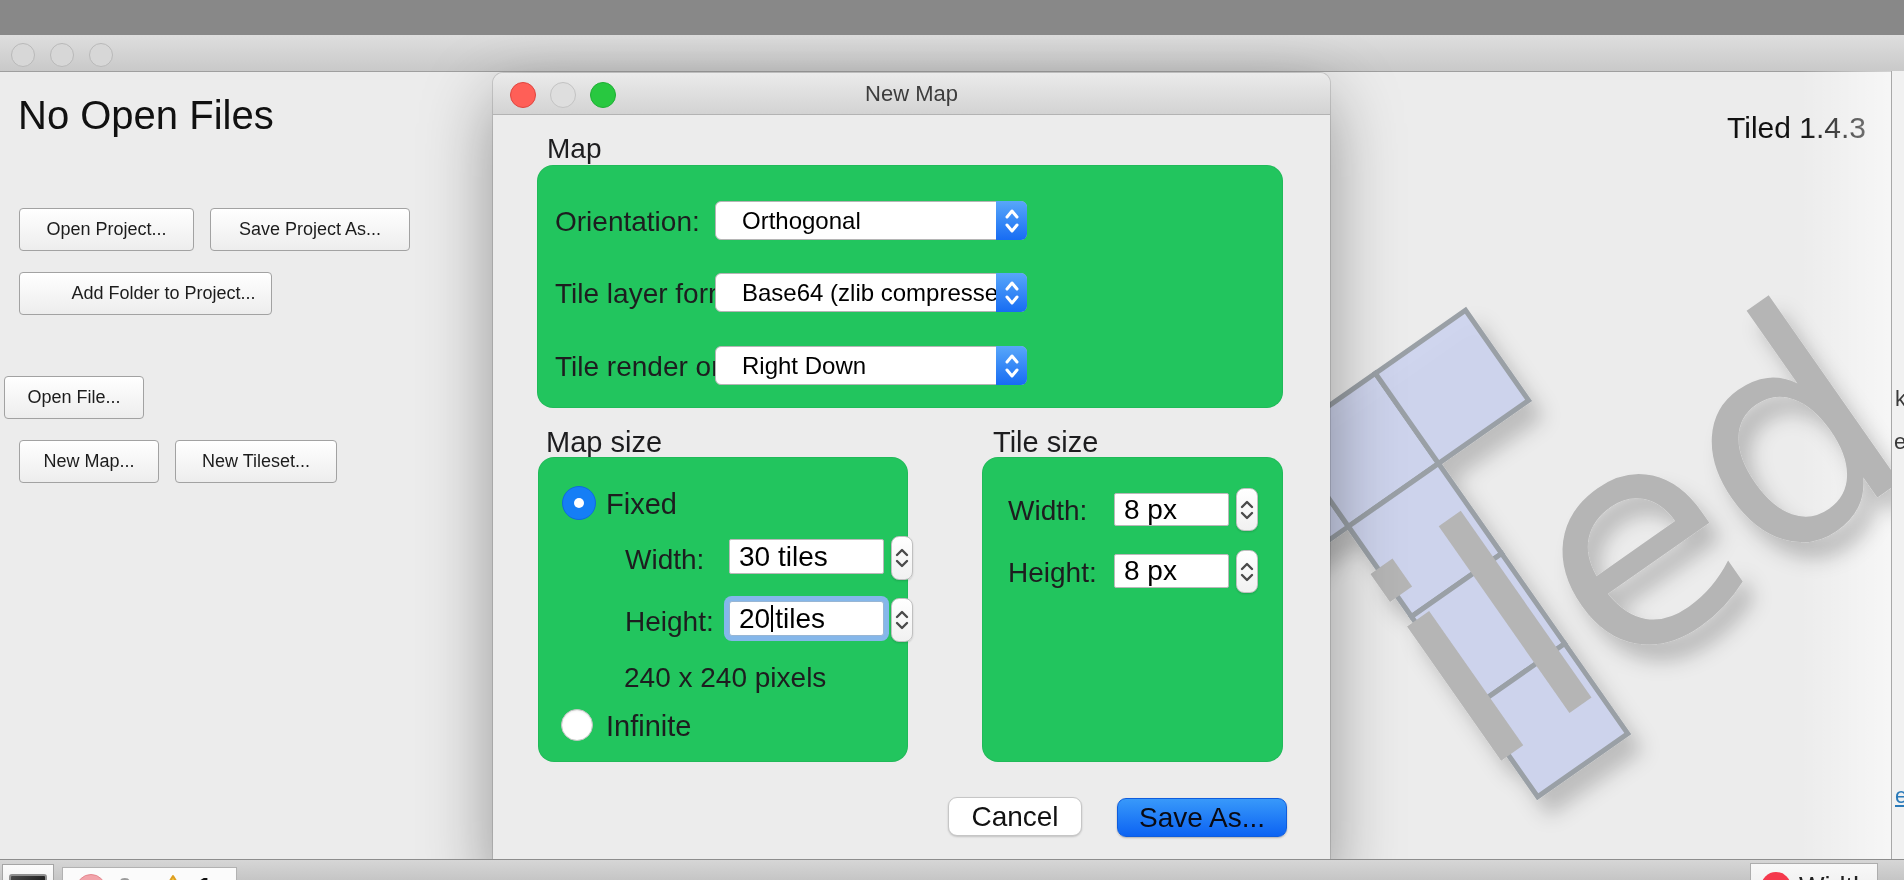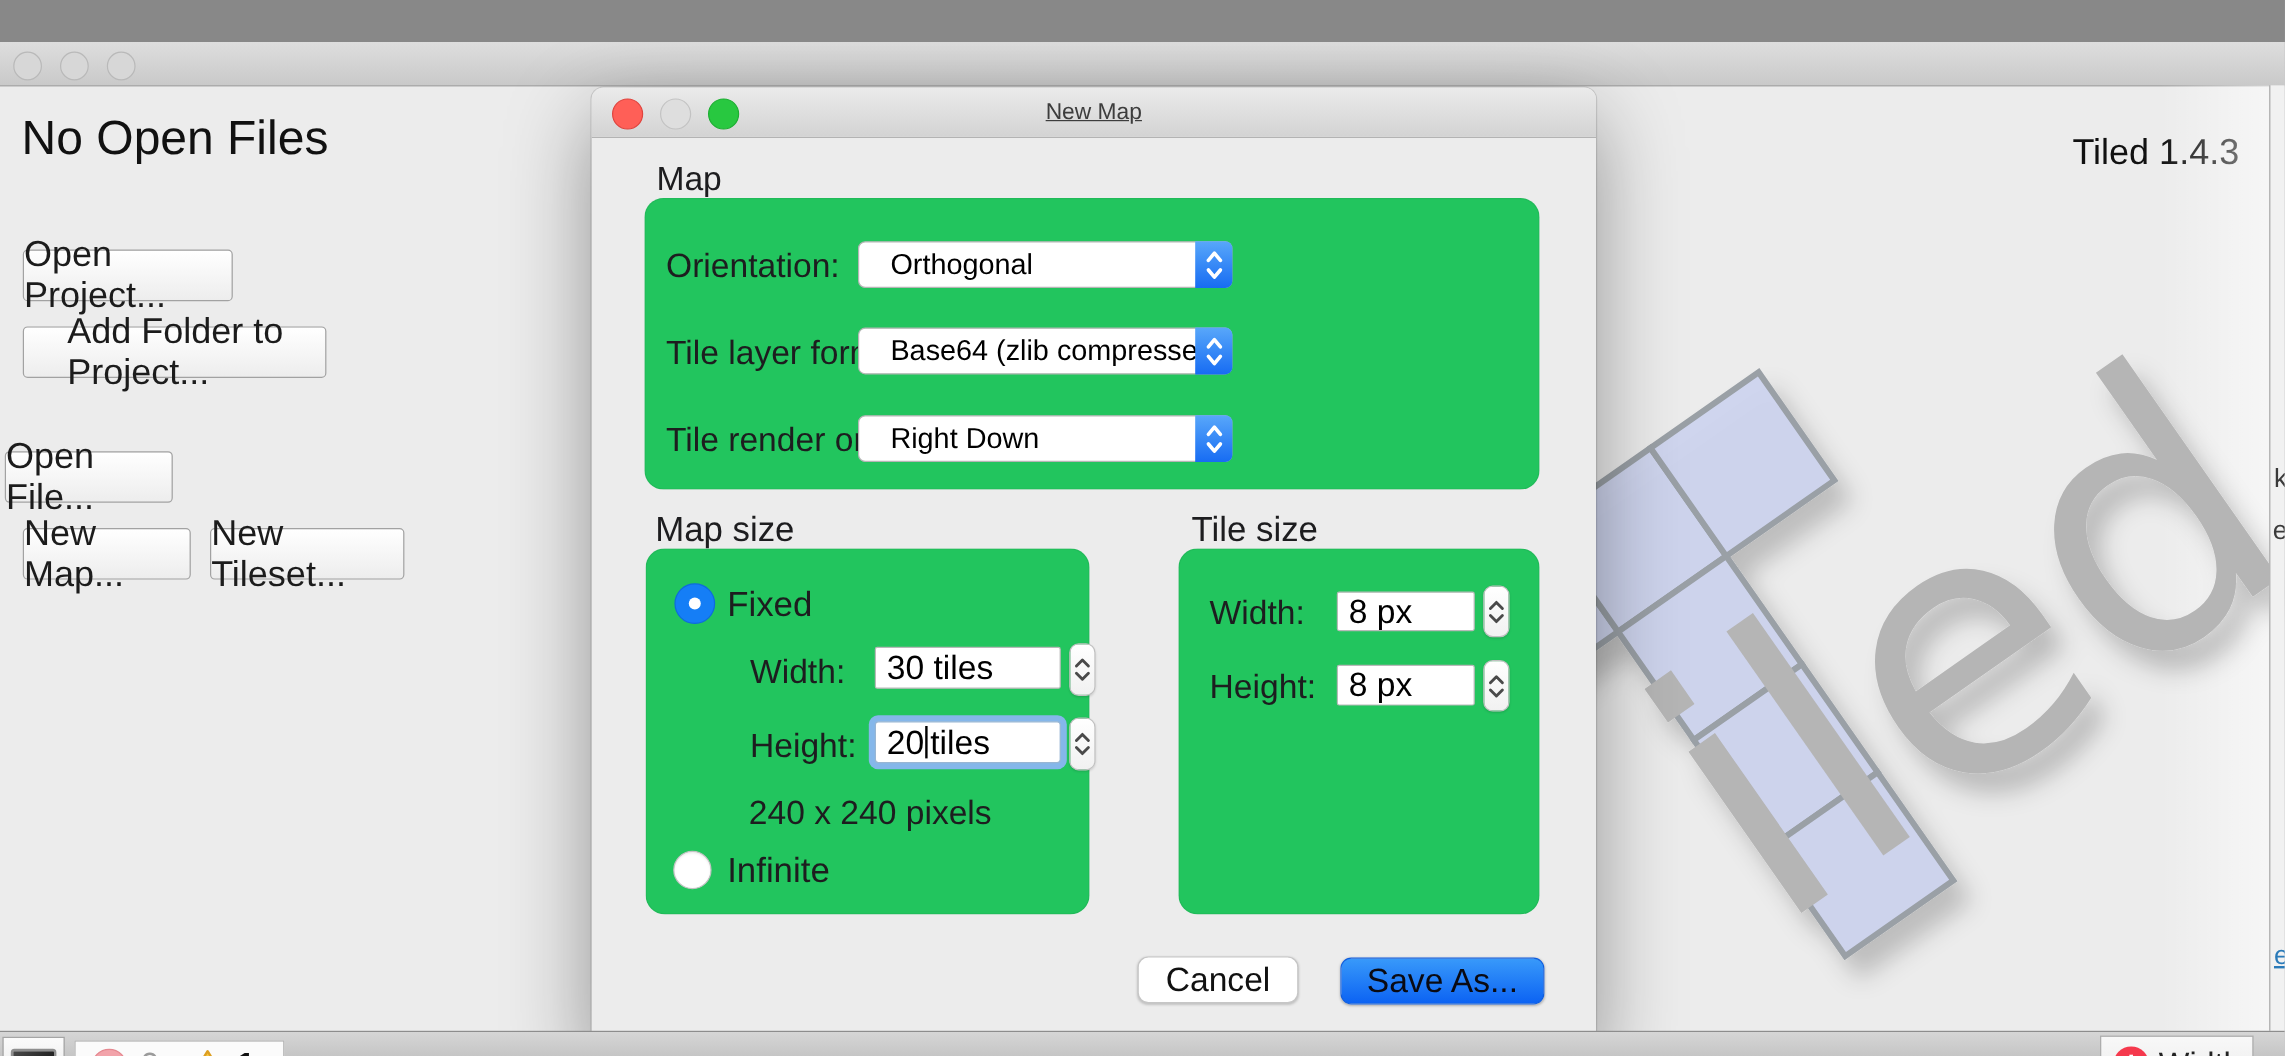--- a/index.html
+++ b/index.html
@@ -11,38 +11,38 @@
   #main-titlebar{left:0;top:0;width:1904px;height:36px;
     background:linear-gradient(#dedede,#c9c9c9);border-bottom:1px solid #9f9f9f;}
   .tl{position:absolute;border-radius:50%;}
   .tl.inactive{width:22px;height:22px;background:#d7d7d7;border:1px solid #b9b9b9;}
 
   #heading{left:18px;top:58px;font-size:40px;font-weight:500;color:#111;}
   #version{right:38px;top:76px;font-size:30px;color:#111;}
 
   .mbtn{position:absolute;display:flex;align-items:center;justify-content:center;
     background:linear-gradient(#ffffff,#ededed);border:1px solid #a2a2a2;border-radius:4px;
-    font-size:30px;color:#1c1c1c;box-sizing:border-box;}
+    font-size:18px;color:#1c1c1c;box-sizing:border-box;}
 
   
   #watermark{left:1150px;top:150px;pointer-events:none;}
 
   
   #right-band{left:1800px;top:36px;width:91px;height:788px;
     background:linear-gradient(to right,rgba(255,255,255,0),rgba(255,255,255,0.55));}
   #right-sliver{left:1891px;top:36px;width:13px;height:788px;background:#f1f1f1;border-left:1px solid #a8a8a8;}
   .frag{position:absolute;font-size:22px;color:#3a3a3a;}
   .frag.link{color:#2a7ab9;text-decoration:underline;}
 
   
   #dialog{left:493px;top:38px;width:837px;height:802px;background:#ececec;border-radius:10px;
     box-shadow:0 25px 70px rgba(0,0,0,0.38),0 0 0 1px rgba(0,0,0,0.12);}
   #dialog-titlebar{left:0;top:0;width:837px;height:42px;border-radius:10px 10px 0 0;
     background:linear-gradient(#ebebeb,#d3d3d3);border-bottom:1px solid #b3b3b3;box-sizing:border-box;}
-  #dialog-title{width:100%;text-align:center;line-height:42px;font-size:19px;font-weight:500;color:#3d3d3d;text-decoration:underline;}
+  #dialog-title{width:100%;text-align:center;line-height:42px;font-size:22px;font-weight:500;color:#3d3d3d;}
   .tl.red{width:24px;height:24px;background:#ff5f57;border:1px solid #e0443e;}
   .tl.gray{width:24px;height:24px;background:#dedede;border:1px solid #c3c3c3;}
   .tl.green{width:24px;height:24px;background:#28c840;border:1px solid #1daf32;}
 
   .caption{position:absolute;font-size:29px;color:#1d1d1f;}
   .groupbox{position:absolute;background:#22c55e;border:1px solid rgba(0,0,0,0.05);border-radius:16px;box-sizing:border-box;}
 
   .formlabel{position:absolute;font-size:28px;color:#1d1d1f;}
   .combo{position:absolute;width:312px;height:39px;background:#fff;border:1px solid #b5b5b5;border-radius:6px;box-sizing:border-box;}
   .combo-text{position:absolute;left:26px;top:0;line-height:37px;font-size:24px;color:#000;white-space:nowrap;}
@@ -98,20 +98,21 @@
   <div class="abs" id="main-titlebar">
     <div class="tl inactive" style="left:11px;top:8px;"></div>
     <div class="tl inactive" style="left:50px;top:8px;"></div>
     <div class="tl inactive" style="left:89px;top:8px;"></div>
   </div>
 
   <div class="abs" id="heading">No Open Files</div>
   <div class="abs" id="version">Tiled 1.4.3</div>
 
   <div class="mbtn" style="left:19px;top:173px;width:175px;height:43px;">Open Project...</div>
+  <div class="mbtn" style="left:210px;top:173px;width:200px;height:43px;">Save Project As...</div>
   <div class="mbtn" style="left:19px;top:237px;width:253px;height:43px;padding-left:36px;">Add Folder to Project...</div>
   <div class="mbtn" style="left:4px;top:341px;width:140px;height:43px;">Open File...</div>
   <div class="mbtn" style="left:19px;top:405px;width:140px;height:43px;">New Map...</div>
   <div class="mbtn" style="left:175px;top:405px;width:162px;height:43px;">New Tileset...</div>
 
   <div class="abs" id="right-band"></div>
 
   <svg class="abs" id="watermark" width="760" height="700" viewBox="1150 150 760 700">
     <defs>
       <filter id="wshadow" x="-20%" y="-20%" width="150%" height="150%">

